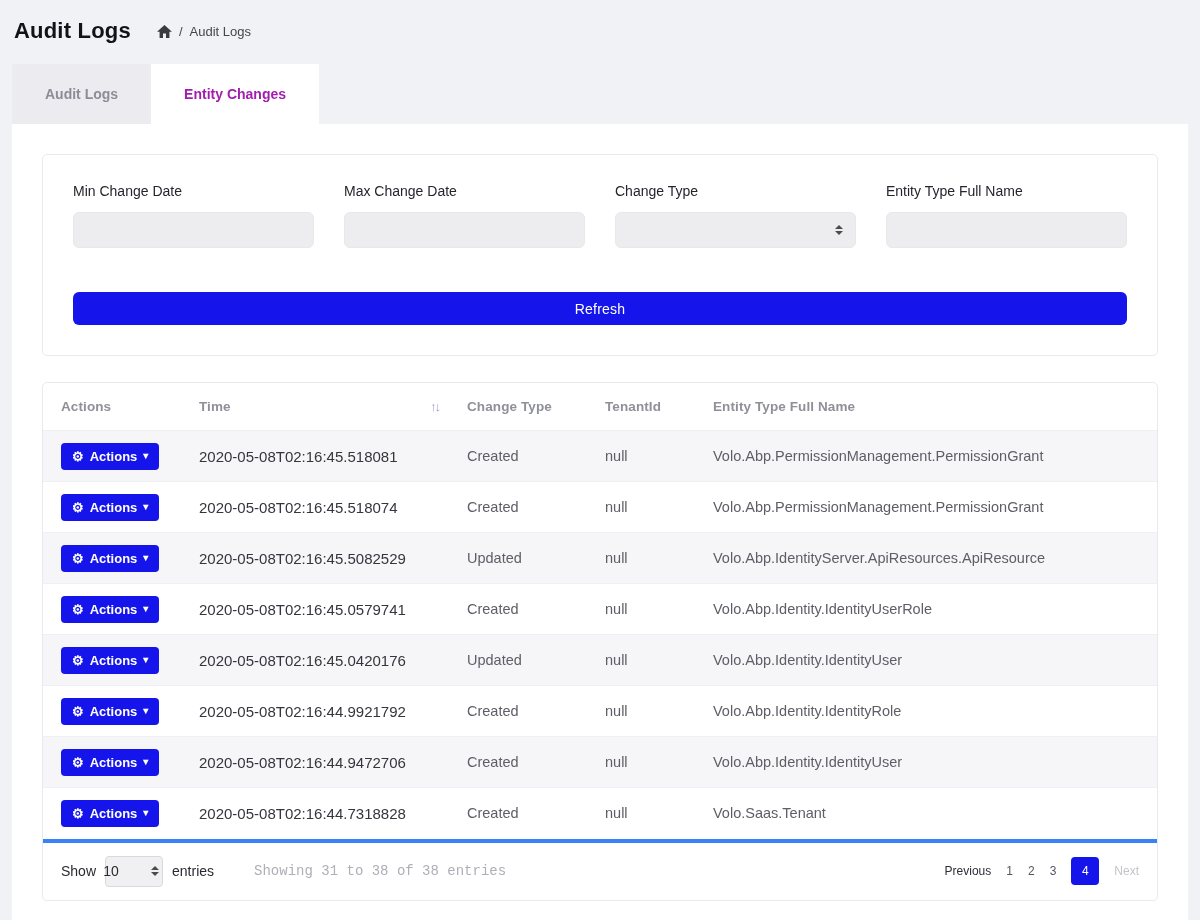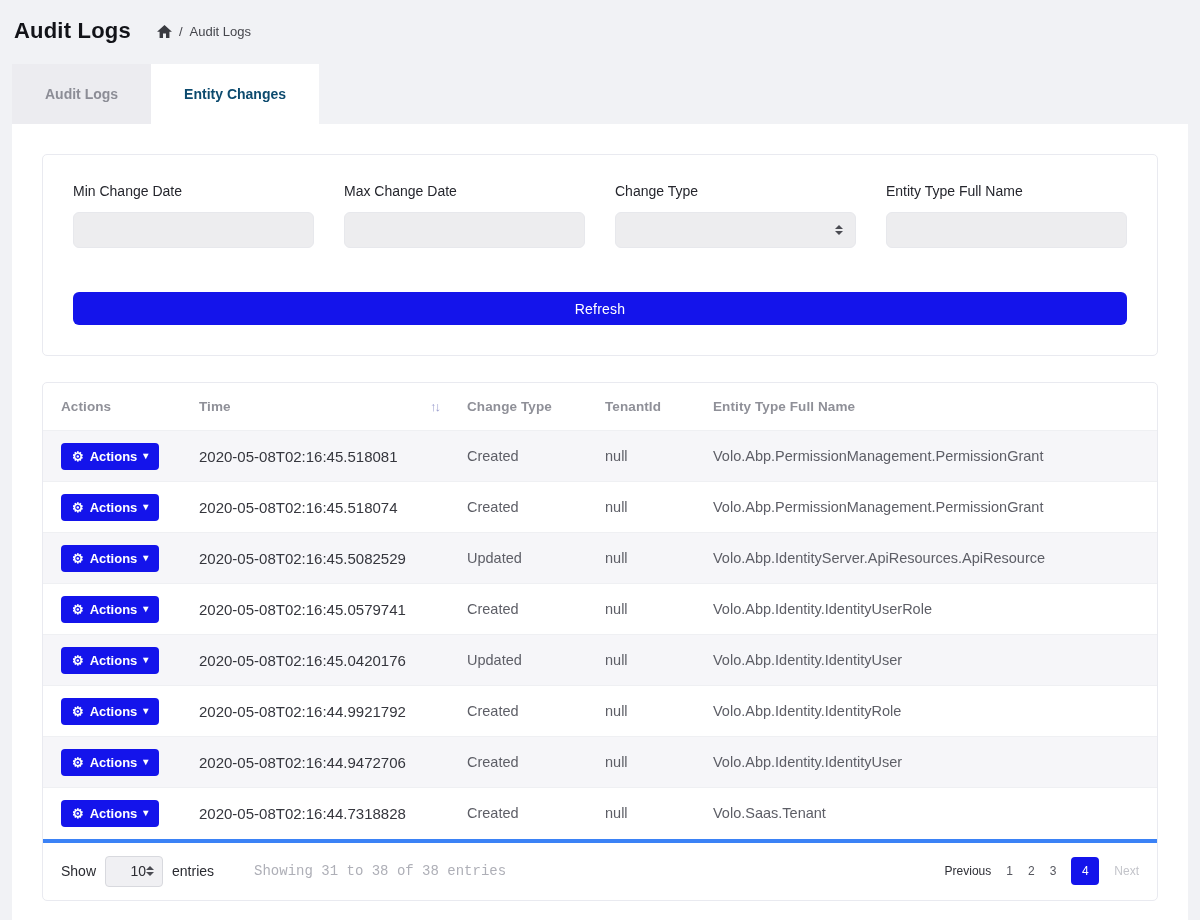--- a/index.html
+++ b/index.html
@@ -41,21 +41,21 @@
     padding: 0 33px;
     display: flex;
     align-items: center;
     font-size: 14px;
     font-weight: 700;
     color: #8c8d96;
     background: #ececf0;
     cursor: pointer;
     white-space: nowrap;
   }
-  .tab.active { background: #ffffff; color: #0c4a6e; }
+  .tab.active { background: #ffffff; color: #a21caf; }
 
   
   .panel {
     background: #ffffff;
     padding: 30px;
     min-height: 780px;
   }
   .card {
     background: #ffffff;
     border: 1px solid #e9eaf0;
@@ -170,30 +170,31 @@
   .table-footer {
     display: flex;
     align-items: center;
     padding: 13px 18px;
     border-top: 4px solid #3b82f6;
   }
   .show-group { display: flex; align-items: center; gap: 9px; font-size: 14px; color: #2a2b31; }
   .page-size {
     display: flex;
     align-items: center;
-    justify-content: flex-end;
+    justify-content: center;
     width: 58px;
     height: 31px;
     padding: 0 8px 0 2px;
     background: #f0f0f3;
     border: 1px solid #d8d9de;
     border-radius: 4px;
     font-size: 14px;
     color: #2a2b31;
     cursor: pointer;
+    gap: 32px;
   }
   .summary { margin-left: 40px; font-size: 14px; color: #aeafb7; font-family: Liberation Mono, monospace; }
   .pagination { margin-left: auto; display: flex; align-items: center; gap: 15px; font-size: 12px; }
   .page-prev { color: #2e2f36; cursor: pointer; }
   .page-num  { color: #55565e; cursor: pointer; }
   .page-num.active {
     background: #1414eb;
     color: #ffffff;
     width: 28px; height: 28px;
     display: inline-flex;

